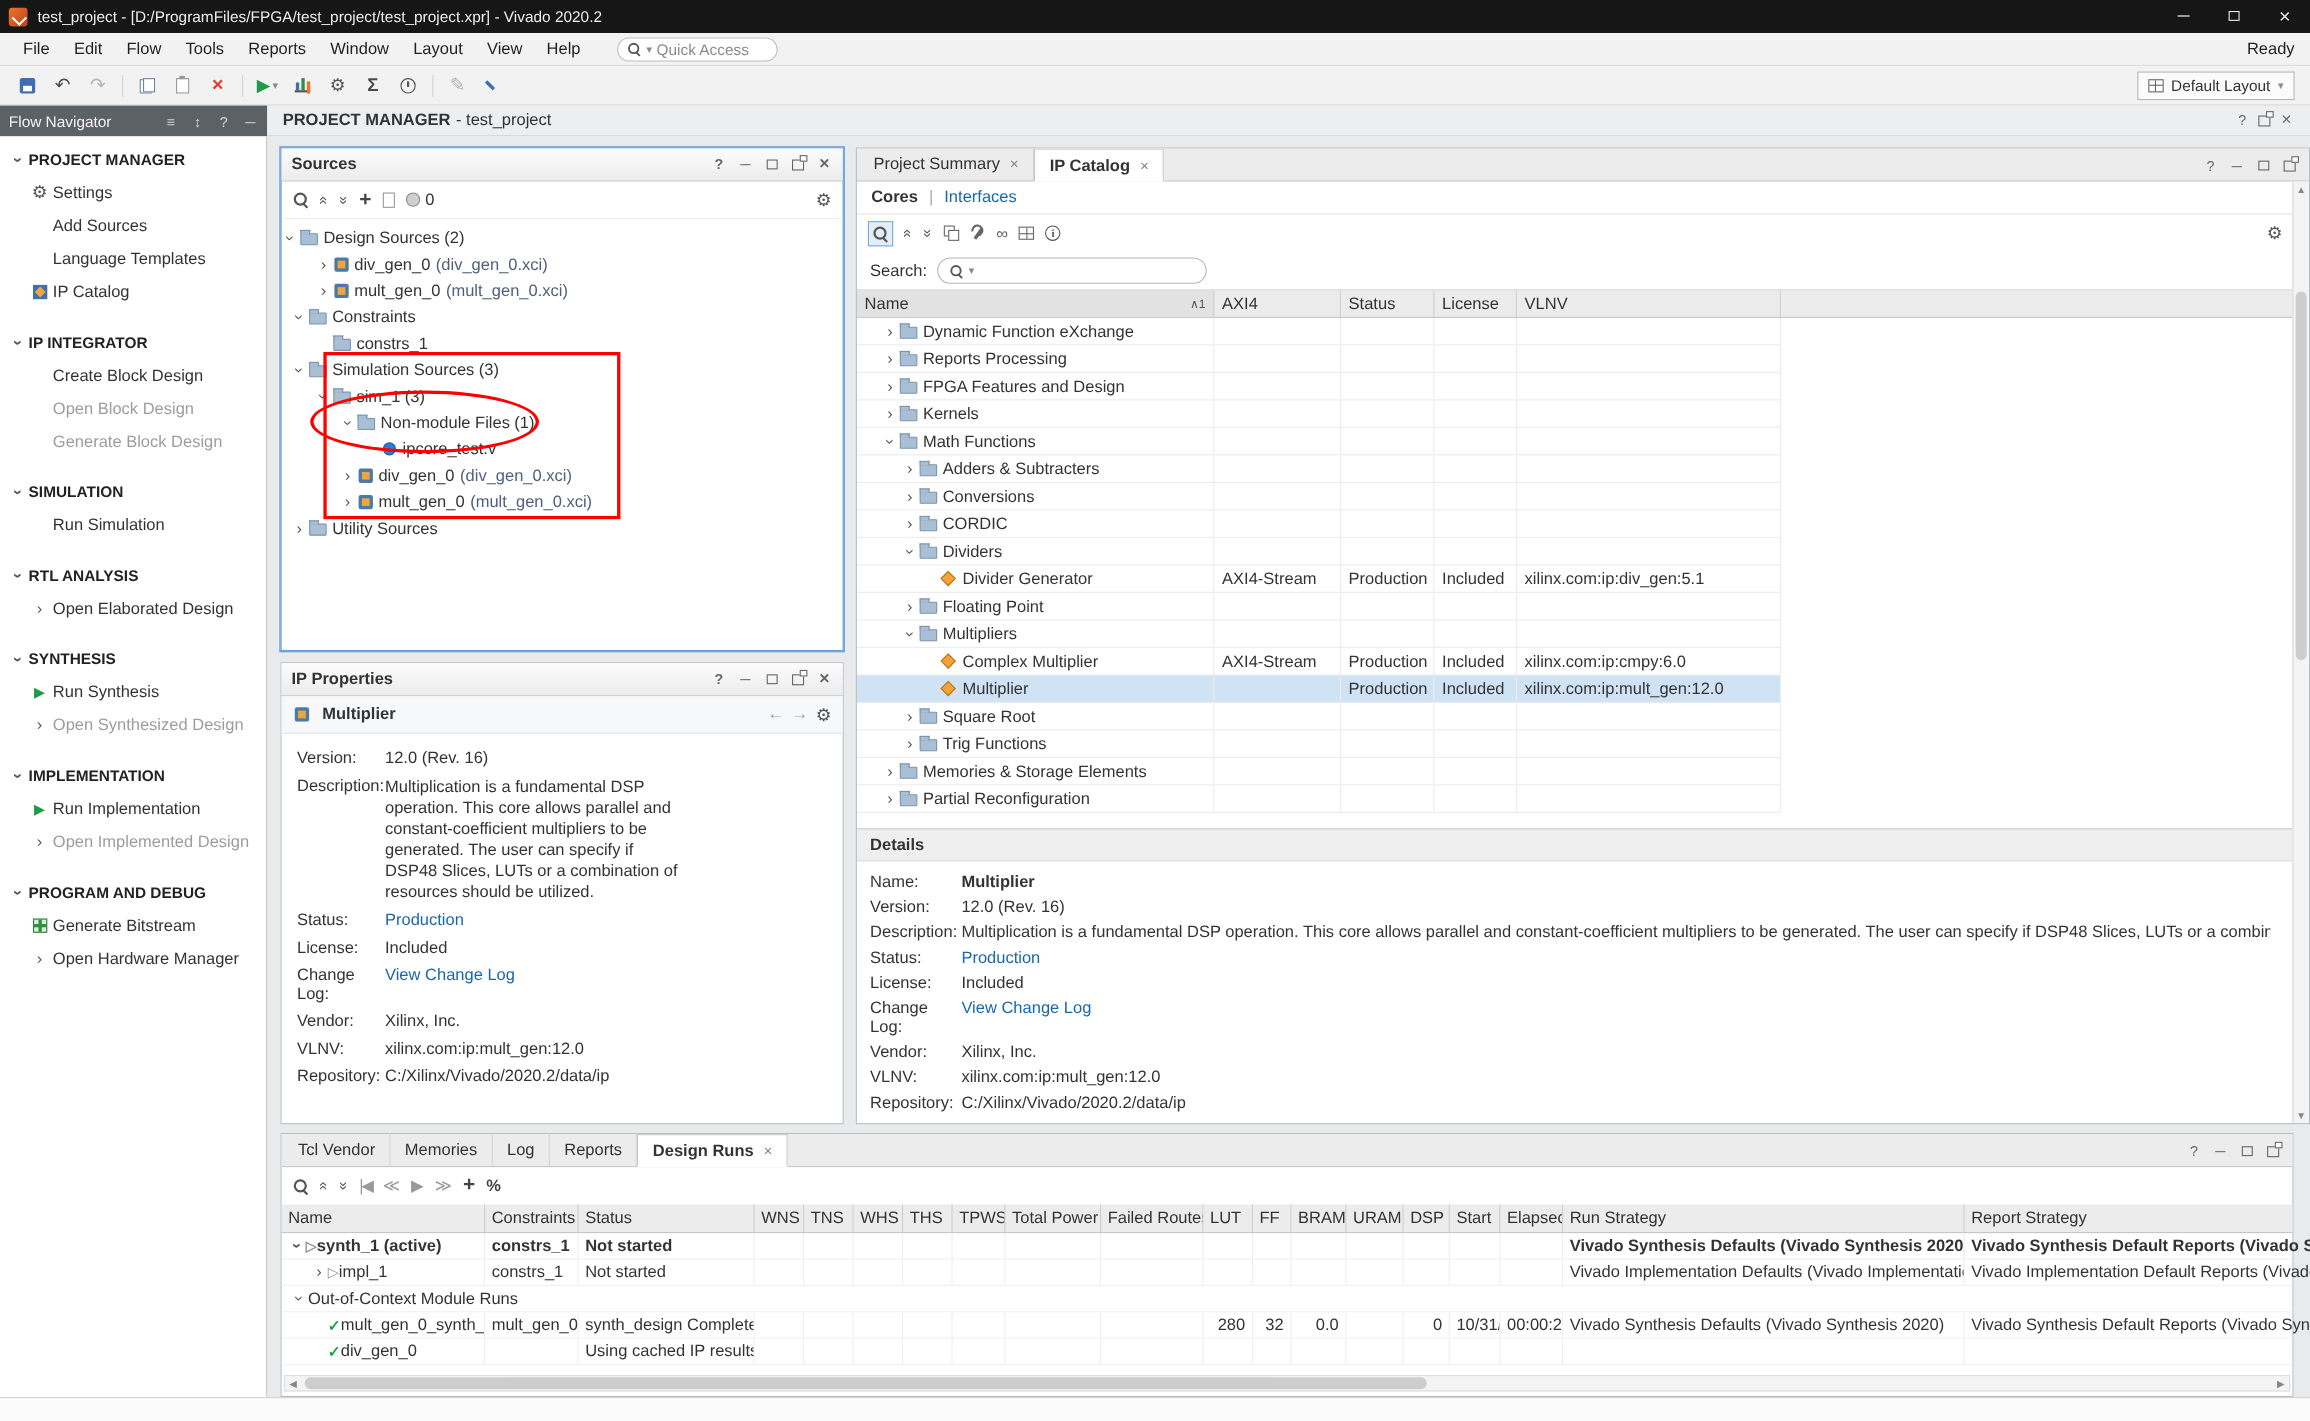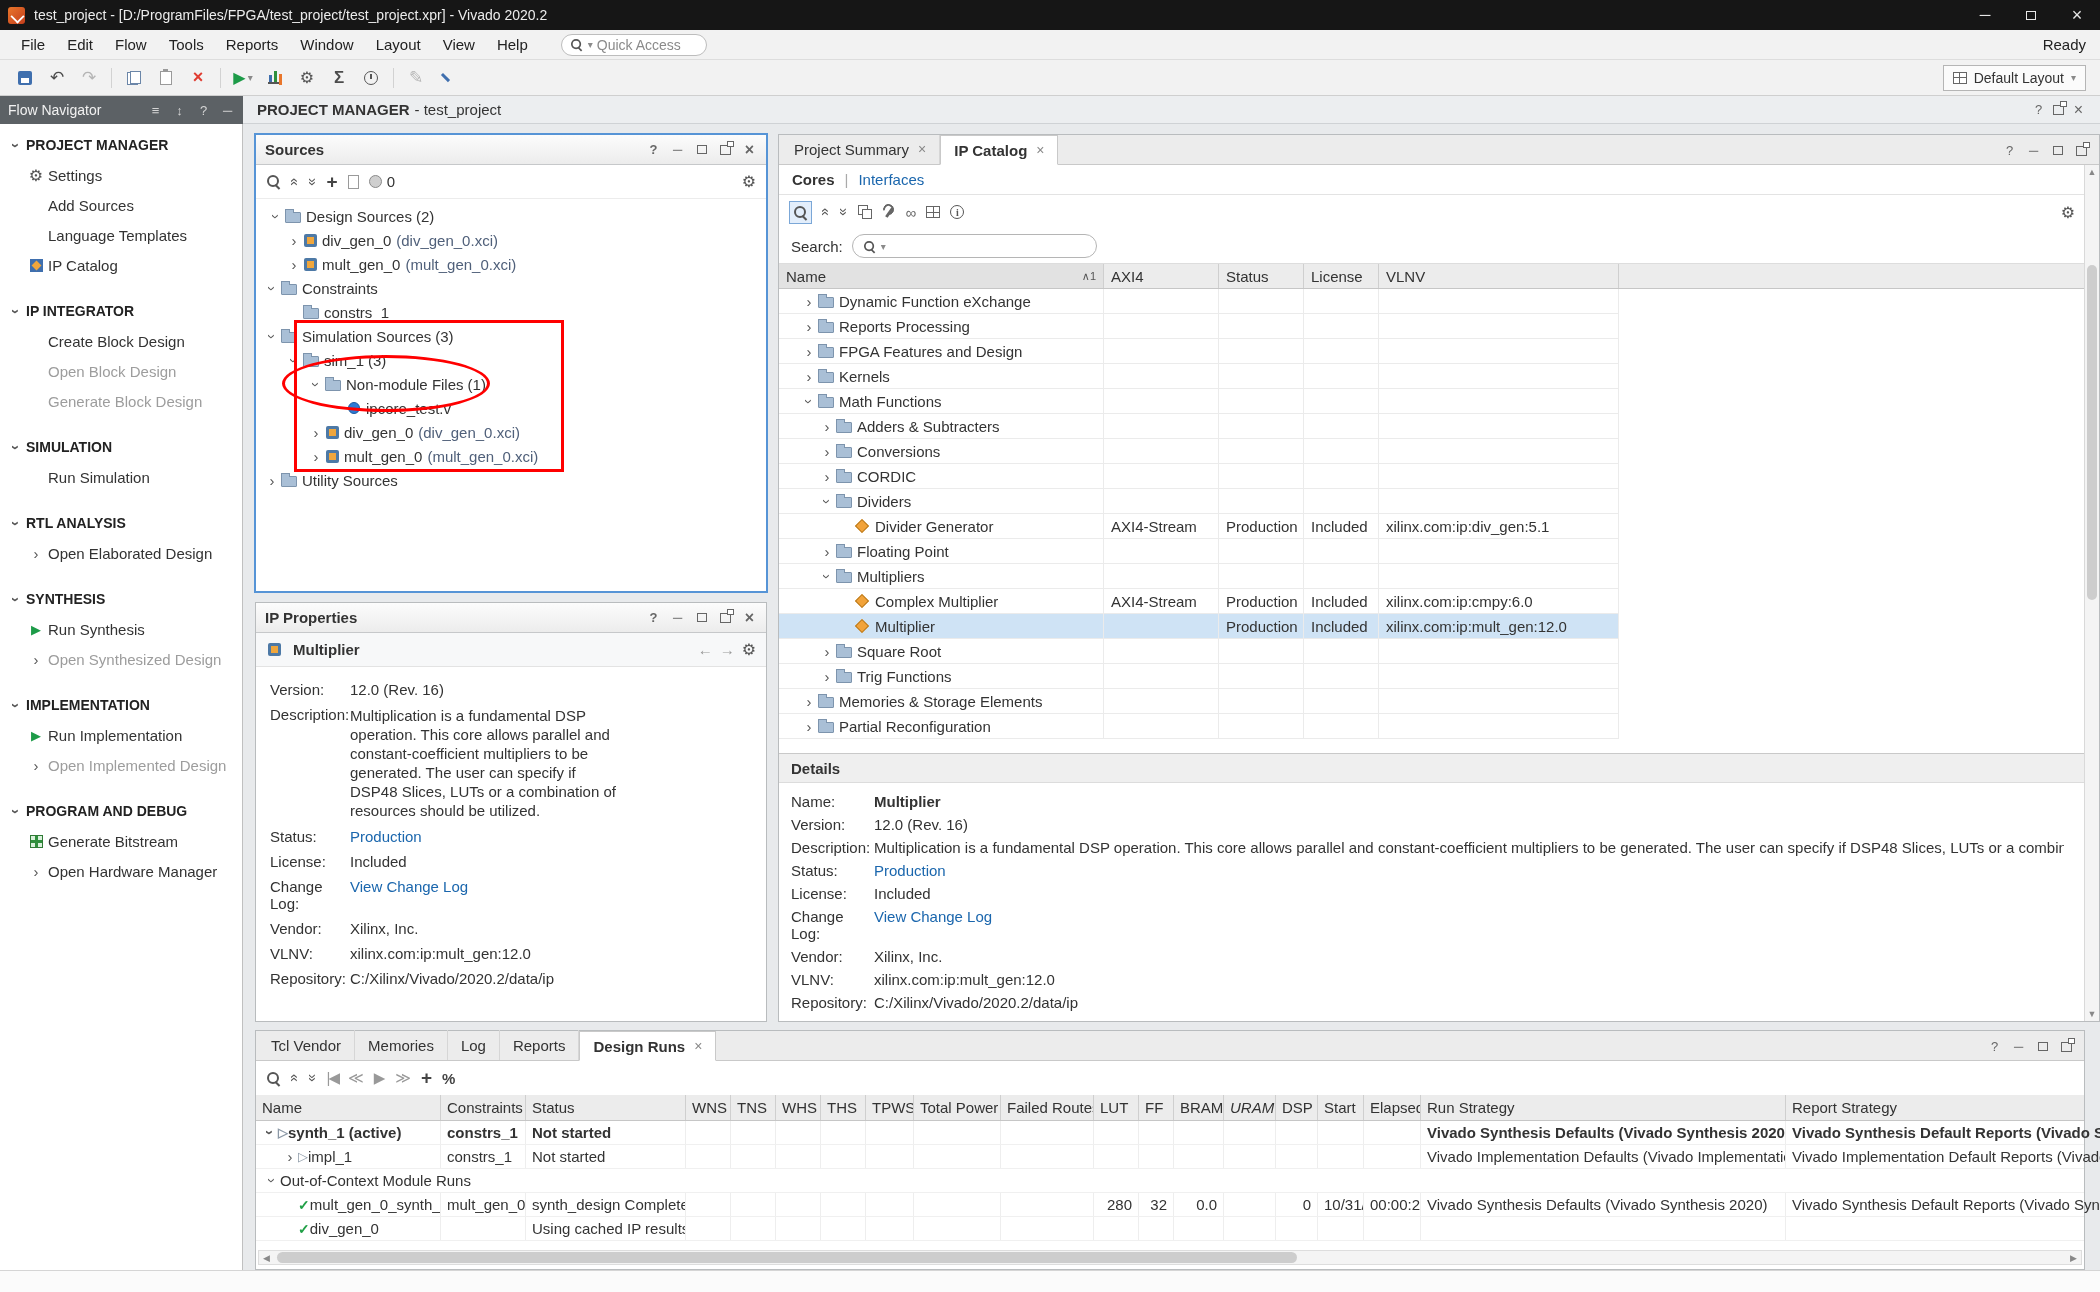--- a/index.html
+++ b/index.html
@@ -422,21 +422,21 @@
     <span style="font-size:19px;color:#444;font-weight:bold;">+</span>
     <span class="ic-doc"></span>
     <span style="display:inline-flex;align-items:center;gap:5px;">
       <span class="ic-dot"></span>
       <span>0</span>
     </span>
     <span class="sp"></span>
     <span class="g-gear">⚙</span>
   </div>
   <div id="sources-tree" style="padding-top:5px;">
-      <div class="trow" style="padding-left: 12px;">
+      <div class="trow" style="padding-left: 0;">
         <span class="chev open">›</span>
         <span class="ic-folder"></span>
         <span>Design Sources</span>
         <span class="tcount">(2)</span>
       </div>
       <div class="trow" style="padding-left: 30px;">
         <span class="chev">›</span>
         <span class="ic-ip"></span>
         <span>div_gen_0</span>
         <span class="tsuffix">(div_gen_0.xci)</span>
@@ -922,21 +922,21 @@
       <div class="rhcell" style="width: 45px;">WNS</div>
       <div class="rhcell" style="width: 45px;">TNS</div>
       <div class="rhcell" style="width: 45px;">WHS</div>
       <div class="rhcell" style="width: 45px;">THS</div>
       <div class="rhcell" style="width: 48px;">TPWS</div>
       <div class="rhcell" style="width: 87px;">Total Power</div>
       <div class="rhcell" style="width: 93px;">Failed Routes</div>
       <div class="rhcell" style="width: 45px;">LUT</div>
       <div class="rhcell" style="width: 35px;">FF</div>
       <div class="rhcell" style="width: 50px;">BRAM</div>
-      <div class="rhcell" style="width: 52px; font-style: italic;">URAM</div>
+      <div class="rhcell" style="width: 52px;">URAM</div>
       <div class="rhcell" style="width: 42px;">DSP</div>
       <div class="rhcell" style="width: 46px;">Start</div>
       <div class="rhcell" style="width: 57px;">Elapsed</div>
       <div class="rhcell" style="width: 365px;">Run Strategy</div>
       <div class="rhcell" style="width: 320px;">Report Strategy</div>
     </div>
   <div id="runs-rows">
       <div class="rrow boldrow">
         <div class="rcell rname" style="width: 185px; padding-left: 6px;">
           <span class="chev open">›</span>

